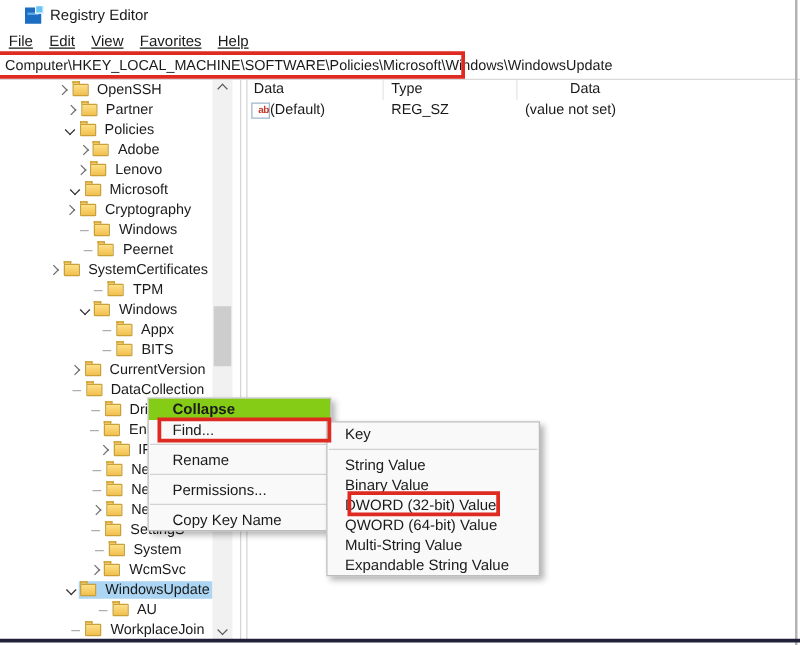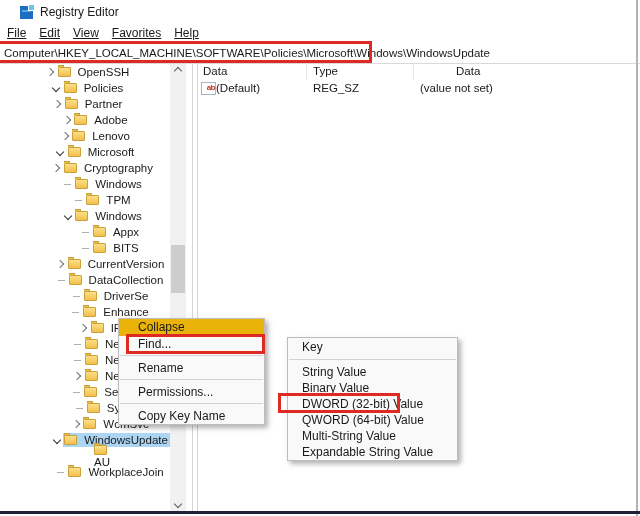--- a/index.html
+++ b/index.html
@@ -13,21 +13,21 @@
   .apptitle{margin-left:7px;font-size:12px;}
   
   .menubar{position:absolute;left:0;top:24px;width:100%;height:18px;display:flex;align-items:center;padding-left:7px;font-size:12px;}
   .menubar .mi{margin-right:13px;text-decoration:underline;cursor:default;}
   
   .addressbar{position:absolute;left:0;top:42px;width:100%;height:21px;border-bottom:1px solid #d9d9d9;
               display:flex;align-items:center;padding-left:4px;font-size:11.5px;background:#fff;}
   
   .tree{position:absolute;left:0;top:64px;width:170px;height:448px;overflow:hidden;font-size:11.5px;}
   .trow{height:16px;display:flex;align-items:center;white-space:nowrap;justify-content:center;}
-  .l1{padding-left:6px;}.l2{padding-left:21px;}.l3{padding-left:36px;}.l4{padding-left:51px;}.l5{padding-left:34px;flex-direction:column;}
+  .l1{padding-left:6px;}.l2{padding-left:21px;}.l3{padding-left:36px;}.l4{padding-left:51px;}.l5{padding-left:34px;}
   .tw{display:inline-flex;width:13px;justify-content:center;align-items:center;flex:none;}
   .chev{display:inline-block;width:5px;height:5px;border-right:1px solid #6f6f6f;border-bottom:1px solid #6f6f6f;}
   .chev.right{transform:rotate(-45deg);}
   .chev.down{transform:rotate(45deg);border-color:#2f2f2f;}
   .chev.up{transform:rotate(-135deg);border-color:#5a5a5a;}
   .chev.dn{transform:rotate(45deg);border-color:#5a5a5a;}
   .dash{display:inline-block;width:7px;height:1px;background:#aeaeae;}
   .folder{position:relative;width:13px;height:10px;flex:none;margin:0 4px 0 1px;border-radius:1px;
           background:linear-gradient(180deg,#fde088,#f2bf4d);border:1px solid #c9a139;box-sizing:border-box;}
   .folder::before{content:"";position:absolute;left:-1px;top:-3px;width:4px;height:1px;background:#f2bf4d;border:1px solid #c9a139;border-bottom:none;}
@@ -51,26 +51,26 @@
   .cs1{left:107px;}.cs2{left:214px;}
   .lrow{position:absolute;top:18px;left:0;width:100%;height:15px;}
   .lrow .c{position:absolute;top:0;}
   .c-name{left:17px;}.c-type{left:114px;}.c-data{left:221px;}
   .ab-icon{position:absolute;left:2px;top:0;width:13px;height:11px;border:1px solid #9fb6cc;background:#fff;
            color:#c3392b;font-size:8px;font-weight:bold;line-height:10px;text-align:right;letter-spacing:-0.5px;}
   
   .menu{position:absolute;background:#f9f9f9;border:1px solid #bdbdbd;box-shadow:3px 3px 5px rgba(0,0,0,0.3);
         z-index:5;font-size:12px;box-sizing:border-box;}
   .ctx{left:118px;top:318px;width:147px;}
-  .sub{left:287px;top:337px;width:171px;}
+  .sub{left:261px;top:337px;width:171px;}
   .menu .item{height:16px;line-height:16px;padding-left:19px;position:relative;white-space:nowrap;}
   .sub .item{padding-left:14px;}
   .item.tall{height:17px;line-height:17px;}
   .item.key{height:18px;line-height:18px;}
-  .item.hl{background:#eab308;font-weight:normal;}
+  .item.hl{background:#84cc16;font-weight:bold;}
   .menusep{height:8px;position:relative;}
   .menusep::after{content:"";position:absolute;left:1px;right:1px;top:3px;border-top:1px solid #d2d2d2;}
   .subarrow{position:absolute;right:7px;top:5px;width:5px;height:5px;border-right:1px solid #3a3a3a;border-bottom:1px solid #3a3a3a;transform:rotate(-45deg);}
   
   .rb{position:absolute;border:3px solid #de2a20;z-index:10;pointer-events:none;}
   .rb-addr{left:-3px;top:41px;width:369px;height:16px;}
   .rb-new{left:126px;top:334px;width:133px;height:14px;}
   .rb-dword{left:278px;top:393px;width:116px;height:14px;}
   
   .brd-right{position:absolute;left:636px;top:0;width:2px;height:100%;background:#b3b3b3;}
@@ -101,32 +101,32 @@
   <div class="tree">
     <div class="trow l1">
         <span class="tw">
           <span class="chev right"></span>
         </span>
         <span class="folder"></span>
         <span class="lbl">OpenSSH</span>
       </div>
     <div class="trow l1">
         <span class="tw">
+          <span class="chev right"></span>
+        </span>
+        <span class="folder"></span>
+        <span class="lbl">Partner</span>
+      </div>
+    <div class="trow l1">
+        <span class="tw">
           <span class="chev down"></span>
         </span>
         <span class="folder"></span>
         <span class="lbl">Policies</span>
       </div>
-    <div class="trow l1">
-        <span class="tw">
-          <span class="chev right"></span>
-        </span>
-        <span class="folder"></span>
-        <span class="lbl">Partner</span>
-      </div>
     <div class="trow l2">
         <span class="tw">
           <span class="chev right"></span>
         </span>
         <span class="folder"></span>
         <span class="lbl">Adobe</span>
       </div>
     <div class="trow l2">
         <span class="tw">
           <span class="chev right"></span>
@@ -147,20 +147,34 @@
         </span>
         <span class="folder"></span>
         <span class="lbl">Cryptography</span>
       </div>
     <div class="trow l3">
         <span class="tw">
           <span class="dash"></span>
         </span>
         <span class="folder"></span>
         <span class="lbl">Windows</span>
+      </div>
+    <div class="trow l3">
+        <span class="tw">
+          <span class="dash"></span>
+        </span>
+        <span class="folder"></span>
+        <span class="lbl">Peernet</span>
+      </div>
+    <div class="trow l3">
+        <span class="tw">
+          <span class="chev right"></span>
+        </span>
+        <span class="folder"></span>
+        <span class="lbl">SystemCertificates</span>
       </div>
     <div class="trow l3">
         <span class="tw">
           <span class="dash"></span>
         </span>
         <span class="folder"></span>
         <span class="lbl">TPM</span>
       </div>
     <div class="trow l3">
         <span class="tw">

